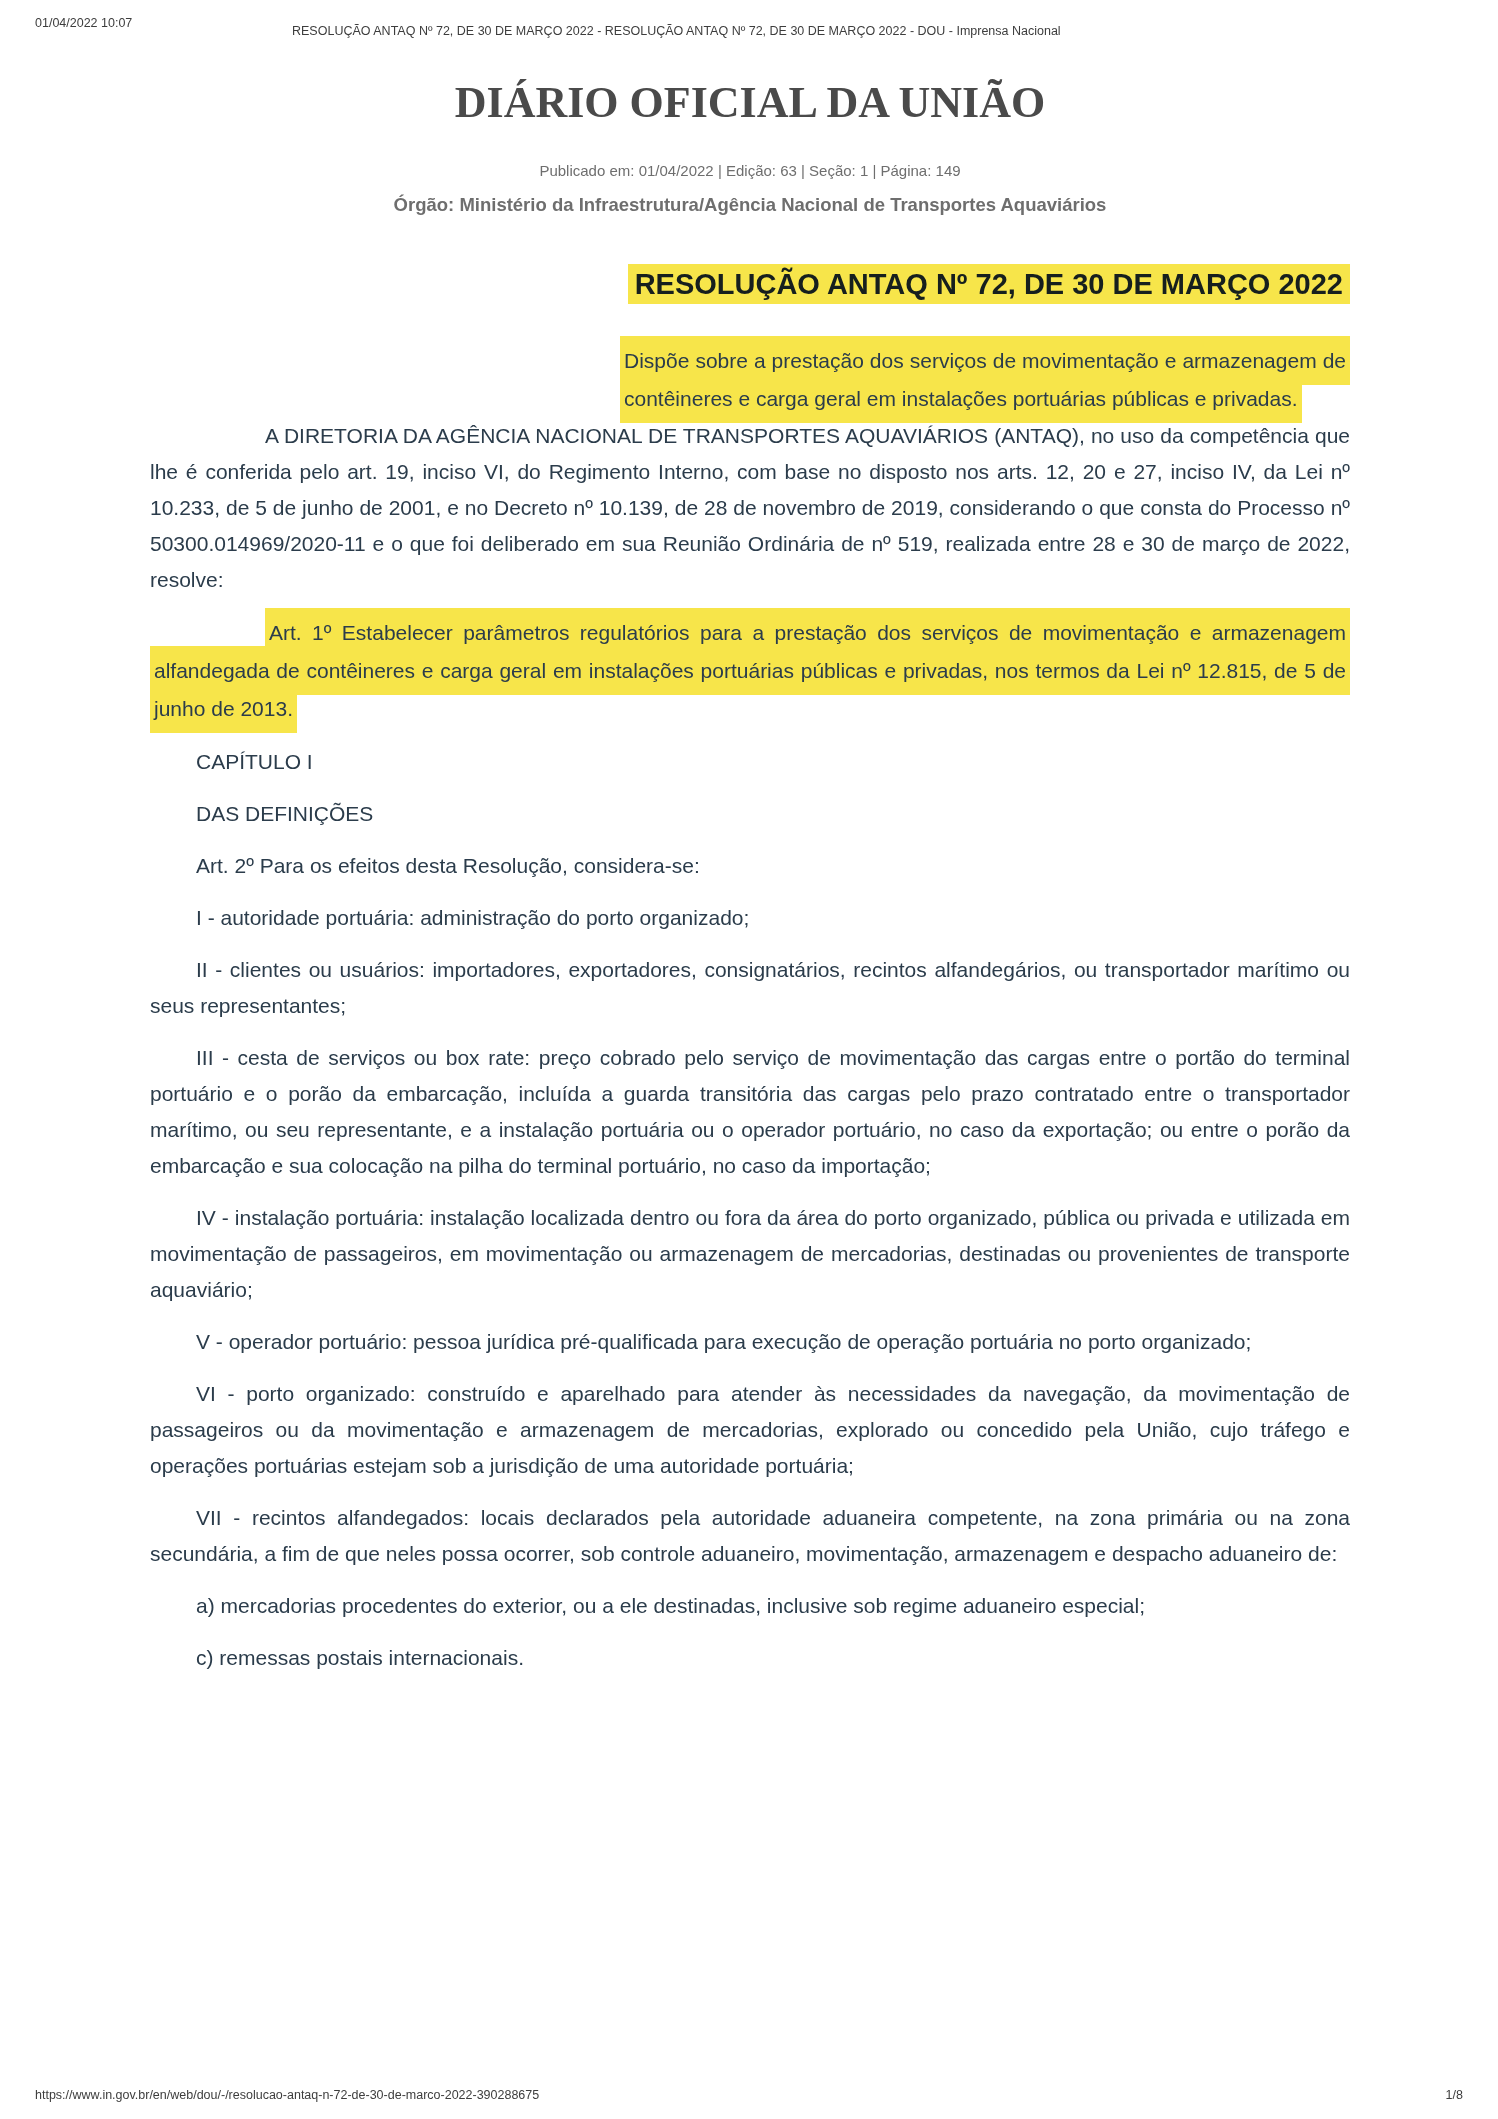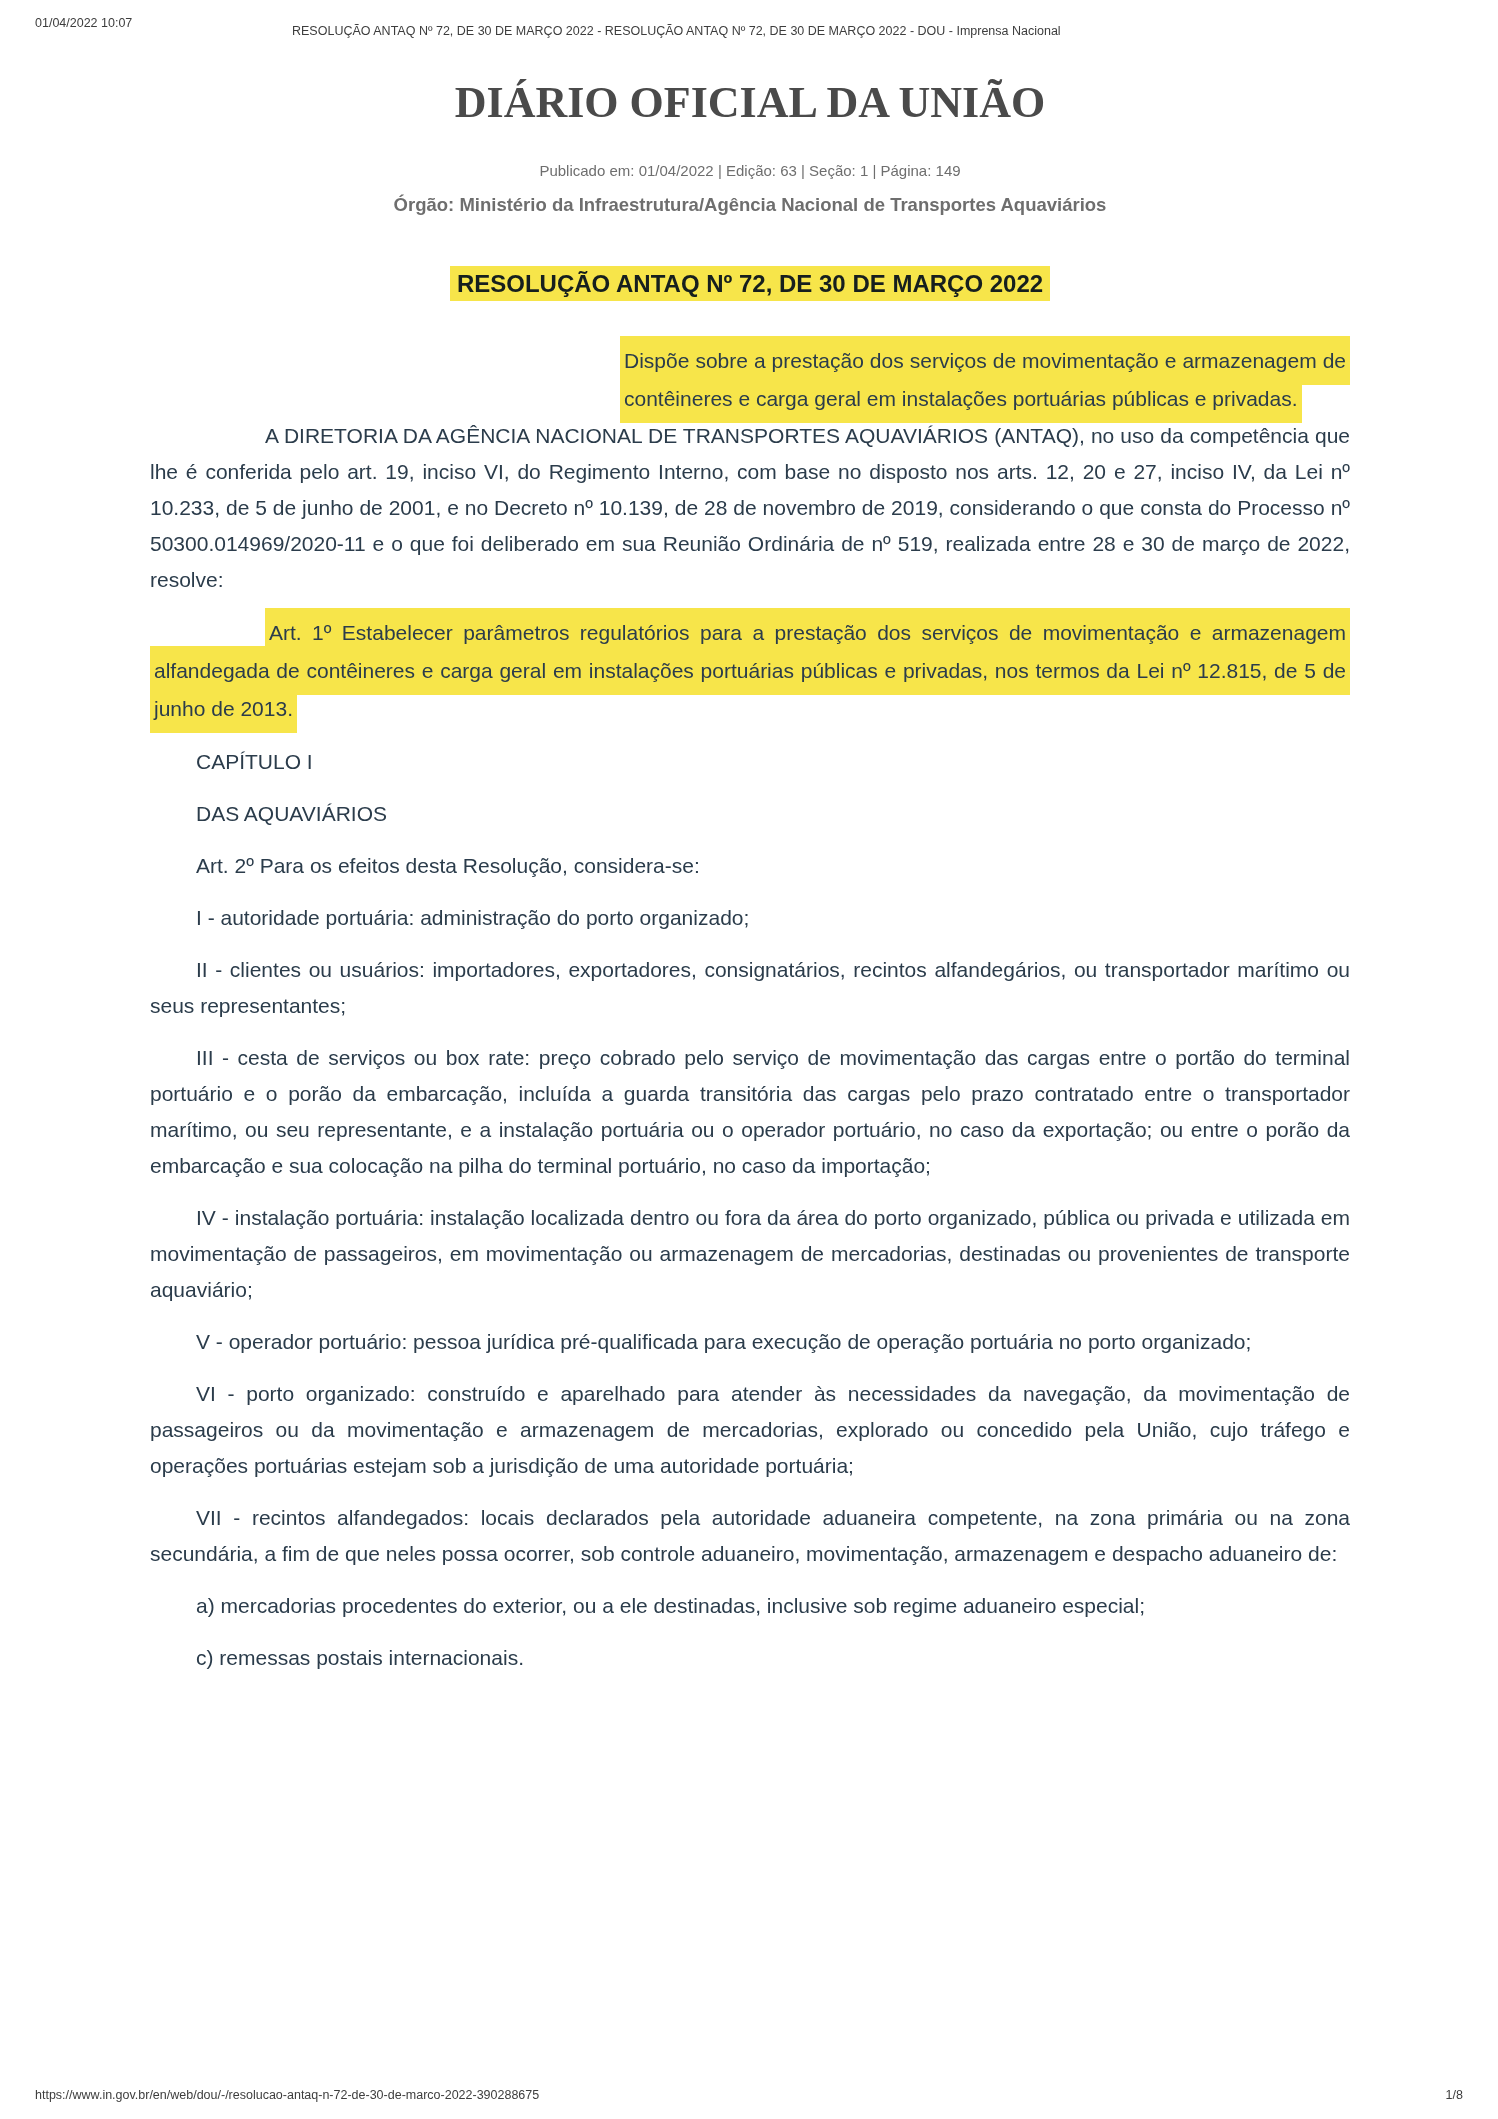--- a/index.html
+++ b/index.html
@@ -36,22 +36,22 @@
   }
   .pub-line{
     margin:30px 0 0;text-align:center;
     font-size:15px;line-height:26px;color:var(--meta-text);
   }
   .organ-line{
     margin:8px 0 0;text-align:center;font-weight:bold;
     font-size:18.5px;line-height:26px;color:var(--meta-text);
   }
   .res-title{
-    margin:50px 0 0;text-align:center;
-    font-size:24px;line-height:32px;font-weight:bold;color:#161f1e;
+    margin:50px 0 0;text-align:right;
+    font-size:29px;line-height:32px;font-weight:bold;color:#161f1e;
   }
   mark{
     background:var(--highlight);color:inherit;
     padding:13px 4px;
     -webkit-box-decoration-break:clone;box-decoration-break:clone;
   }
   .res-title mark{padding:4px 7px;}
   .ementa{
     margin:42px 0 0 auto;width:730px;
     text-align:justify;font-size:21px;line-height:38px;color:var(--body-text);
@@ -80,21 +80,21 @@
 
   <h2 class="res-title"><mark>RESOLUÇÃO ANTAQ Nº 72, DE 30 DE MARÇO 2022</mark></h2>
 
   <p class="ementa"><mark>Dispõe sobre a prestação dos serviços de movimentação e armazenagem de contêineres e carga geral em instalações portuárias públicas e privadas.</mark></p>
 
   <p class="body-p indent-lg first-body-p">A DIRETORIA DA AGÊNCIA NACIONAL DE TRANSPORTES AQUAVIÁRIOS (ANTAQ), no uso da competência que lhe é conferida pelo art. 19, inciso VI, do Regimento Interno, com base no disposto nos arts. 12, 20 e 27, inciso IV, da Lei nº 10.233, de 5 de junho de 2001, e no Decreto nº 10.139, de 28 de novembro de 2019, considerando o que consta do Processo nº 50300.014969/2020-11 e o que foi deliberado em sua Reunião Ordinária de nº 519, realizada entre 28 e 30 de março de 2022, resolve:</p>
 
   <p class="body-p hl-p indent-lg"><mark>Art. 1º Estabelecer parâmetros regulatórios para a prestação dos serviços de movimentação e armazenagem alfandegada de contêineres e carga geral em instalações portuárias públicas e privadas, nos termos da Lei nº 12.815, de 5 de junho de 2013.</mark></p>
 
   <p class="body-p indent-sm">CAPÍTULO I</p>
-  <p class="body-p indent-sm">DAS AQUAVIÁRIOS</p>
+  <p class="body-p indent-sm">DAS DEFINIÇÕES</p>
   <p class="body-p indent-sm">Art. 2º Para os efeitos desta Resolução, considera-se:</p>
 
   <p class="body-p indent-sm">I - autoridade portuária: administração do porto organizado;</p>
   <p class="body-p indent-sm">II - clientes ou usuários: importadores, exportadores, consignatários, recintos alfandegários, ou transportador marítimo ou seus representantes;</p>
   <p class="body-p indent-sm">III - cesta de serviços ou box rate: preço cobrado pelo serviço de movimentação das cargas entre o portão do terminal portuário e o porão da embarcação, incluída a guarda transitória das cargas pelo prazo contratado entre o transportador marítimo, ou seu representante, e a instalação portuária ou o operador portuário, no caso da exportação; ou entre o porão da embarcação e sua colocação na pilha do terminal portuário, no caso da importação;</p>
   <p class="body-p indent-sm">IV - instalação portuária: instalação localizada dentro ou fora da área do porto organizado, pública ou privada e utilizada em movimentação de passageiros, em movimentação ou armazenagem de mercadorias, destinadas ou provenientes de transporte aquaviário;</p>
   <p class="body-p indent-sm">V - operador portuário: pessoa jurídica pré-qualificada para execução de operação portuária no porto organizado;</p>
   <p class="body-p indent-sm">VI - porto organizado: construído e aparelhado para atender às necessidades da navegação, da movimentação de passageiros ou da movimentação e armazenagem de mercadorias, explorado ou concedido pela União, cujo tráfego e operações portuárias estejam sob a jurisdição de uma autoridade portuária;</p>
   <p class="body-p indent-sm">VII - recintos alfandegados: locais declarados pela autoridade aduaneira competente, na zona primária ou na zona secundária, a fim de que neles possa ocorrer, sob controle aduaneiro, movimentação, armazenagem e despacho aduaneiro de:</p>
   <p class="body-p indent-sm">a) mercadorias procedentes do exterior, ou a ele destinadas, inclusive sob regime aduaneiro especial;</p>

